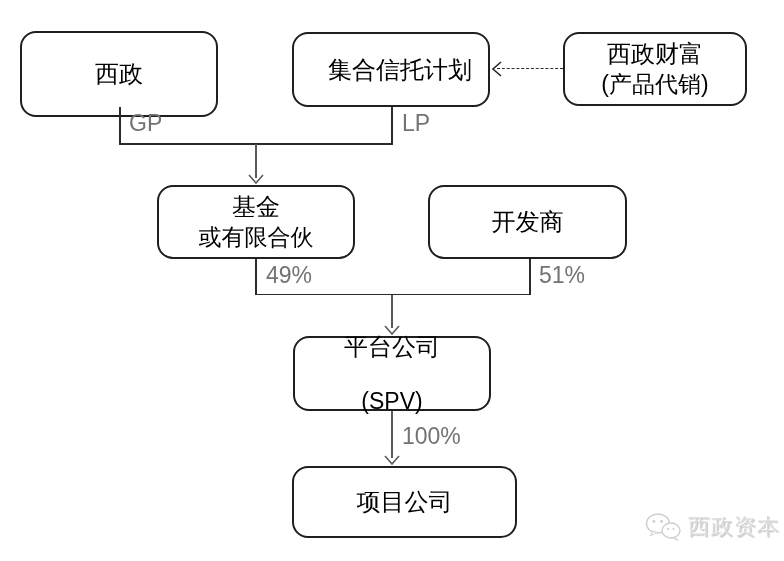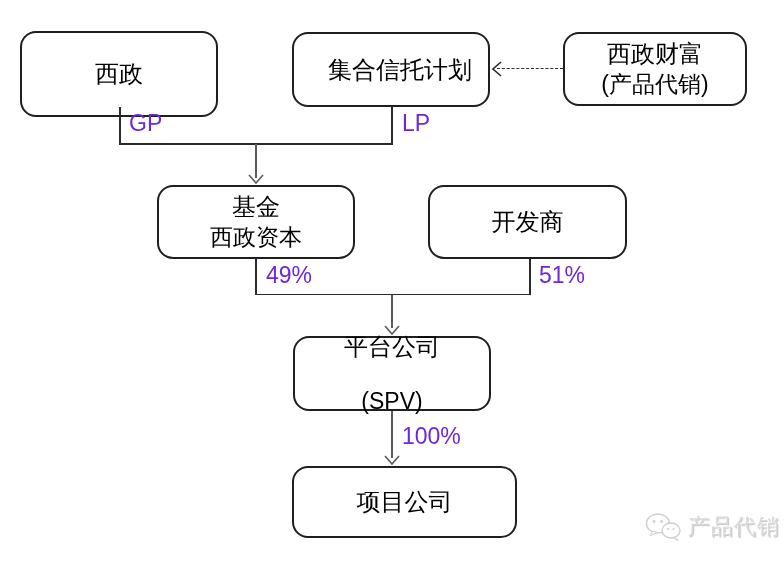--- a/index.html
+++ b/index.html
@@ -27,21 +27,21 @@
   .ln{position:absolute;background:#2b2b2b;}
   .ln.v{width:1.5px;}
   .ln.h{height:1.5px;}
   .stem{position:absolute;width:1.5px;background:#5a5a5a;}
   .dash{
     position:absolute;left:497px;top:68px;width:66px;height:0;
     border-top:1.6px dashed #2b2b2b;
   }
   .ah{position:absolute;}
   
-  .elabel{position:absolute;font-size:23px;color:#6d28d9;white-space:nowrap;}
+  .elabel{position:absolute;font-size:23px;color:#737373;white-space:nowrap;}
   .lbl-gp{left:129px;top:110px;}
   .lbl-lp{left:402px;top:110px;}
   .lbl-49{left:266px;top:262px;}
   .lbl-51{left:539px;top:262px;}
   .lbl-100{left:402px;top:423px;}
   
   .wm{
     position:absolute;left:645px;top:512px;display:flex;align-items:center;gap:7px;
   }
   .wm-text{
@@ -61,21 +61,21 @@
   <div class="node n-trust">
     <span class="l1">集合信托计划</span>
   </div>
   <div class="node n-wealth">
     <span class="l1">西政财富</span>
     <span class="l2">(产品代销)</span>
   </div>
 
   <div class="node n-fund">
     <span class="l1">基金</span>
-    <span class="l2">西政资本</span>
+    <span class="l2">或有限合伙</span>
   </div>
   <div class="node n-developer">
     <span class="l1">开发商</span>
   </div>
 
   <div class="node n-spv">
     <span class="l1">平台公司</span>
     <span class="l2">(SPV)</span>
   </div>
 
@@ -123,16 +123,16 @@
         <ellipse cx="26" cy="18.5" rx="9" ry="7.5"></ellipse>
         <path d="M30,25 L33,28.5 L27.5,25.8 Z" stroke-width="1"></path>
       </g>
       <g fill="#cfcfcf">
         <circle cx="9" cy="9.5" r="1.4"></circle>
         <circle cx="16.5" cy="9.5" r="1.4"></circle>
         <circle cx="23" cy="17" r="1.1"></circle>
         <circle cx="28.5" cy="17" r="1.1"></circle>
       </g>
     </svg>
-    <span class="wm-text">产品代销</span>
+    <span class="wm-text">西政资本</span>
   </div>
 
 </div>
 
 </body></html>

